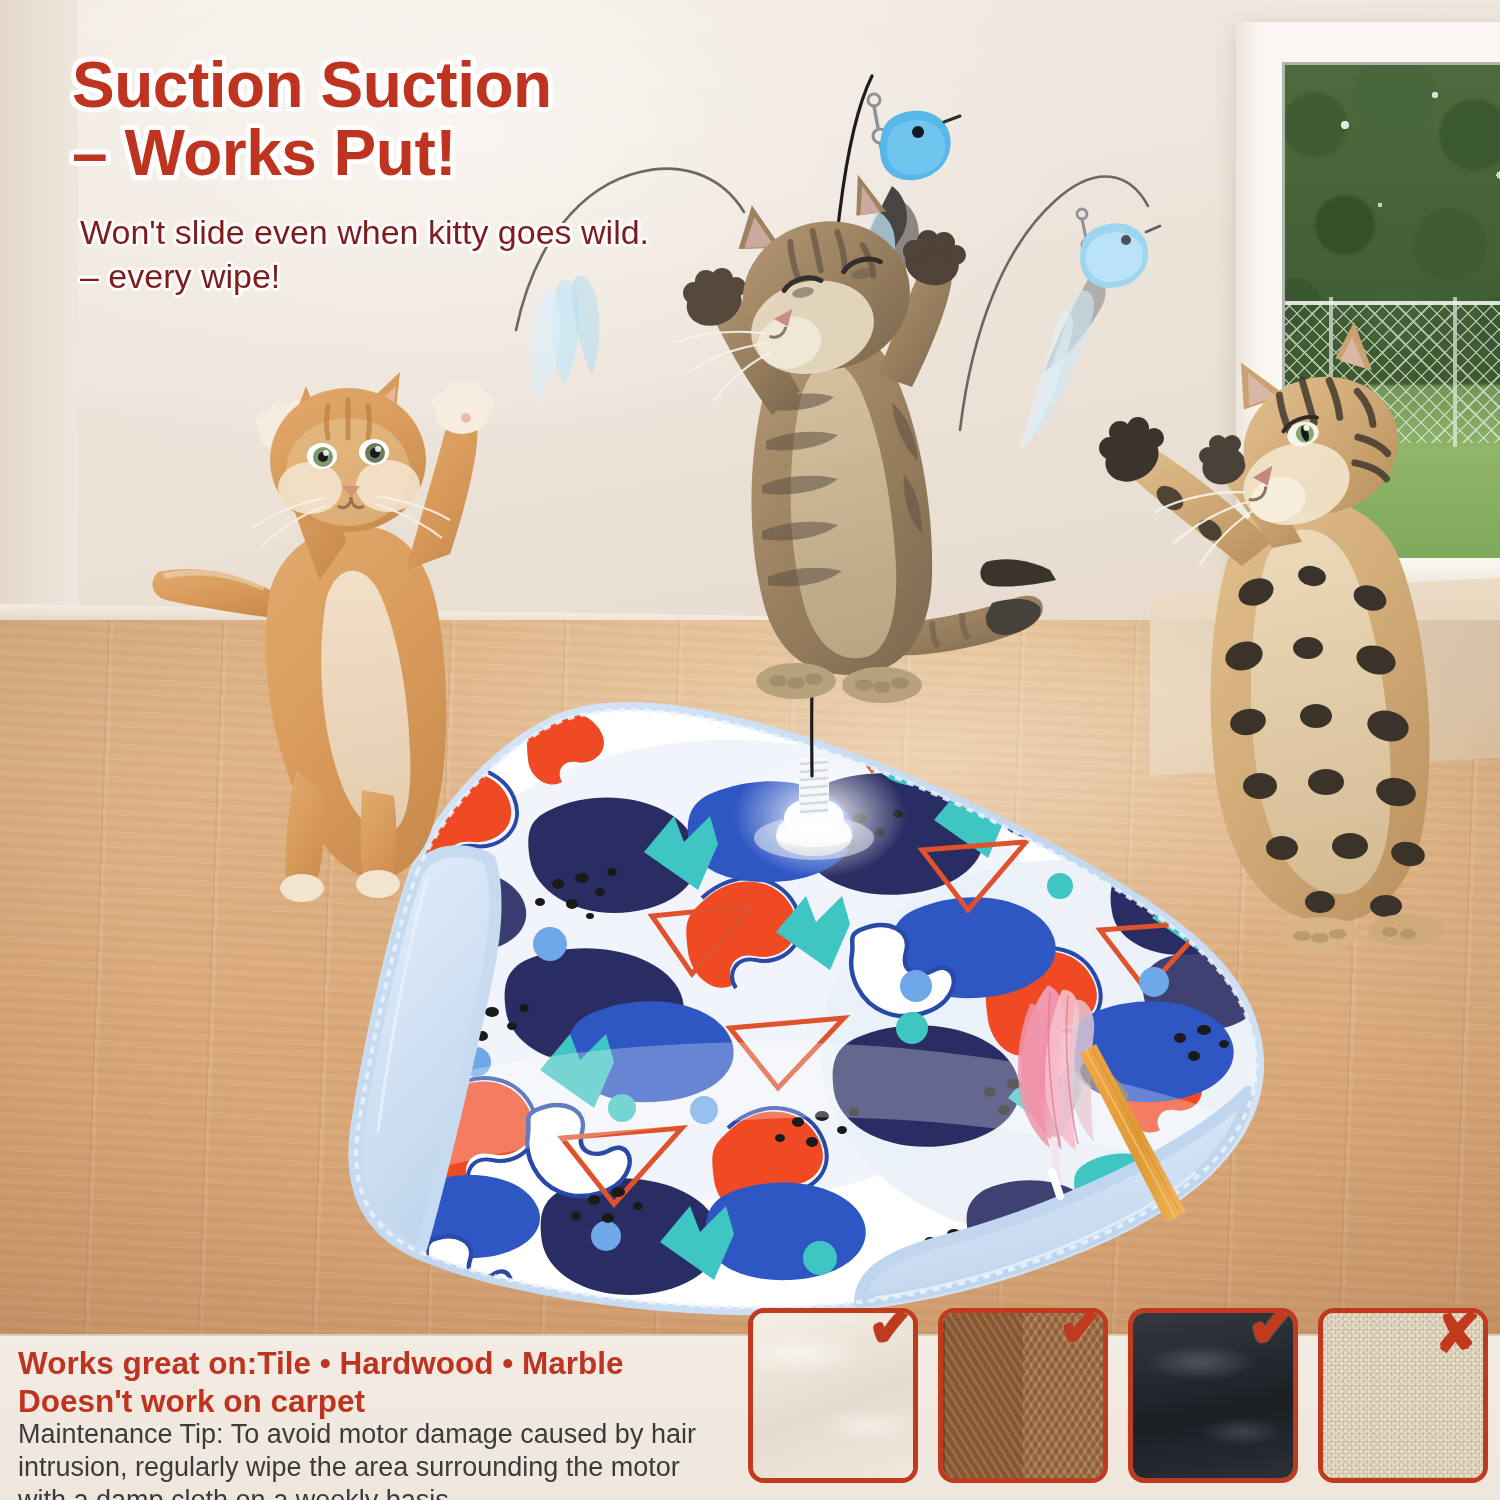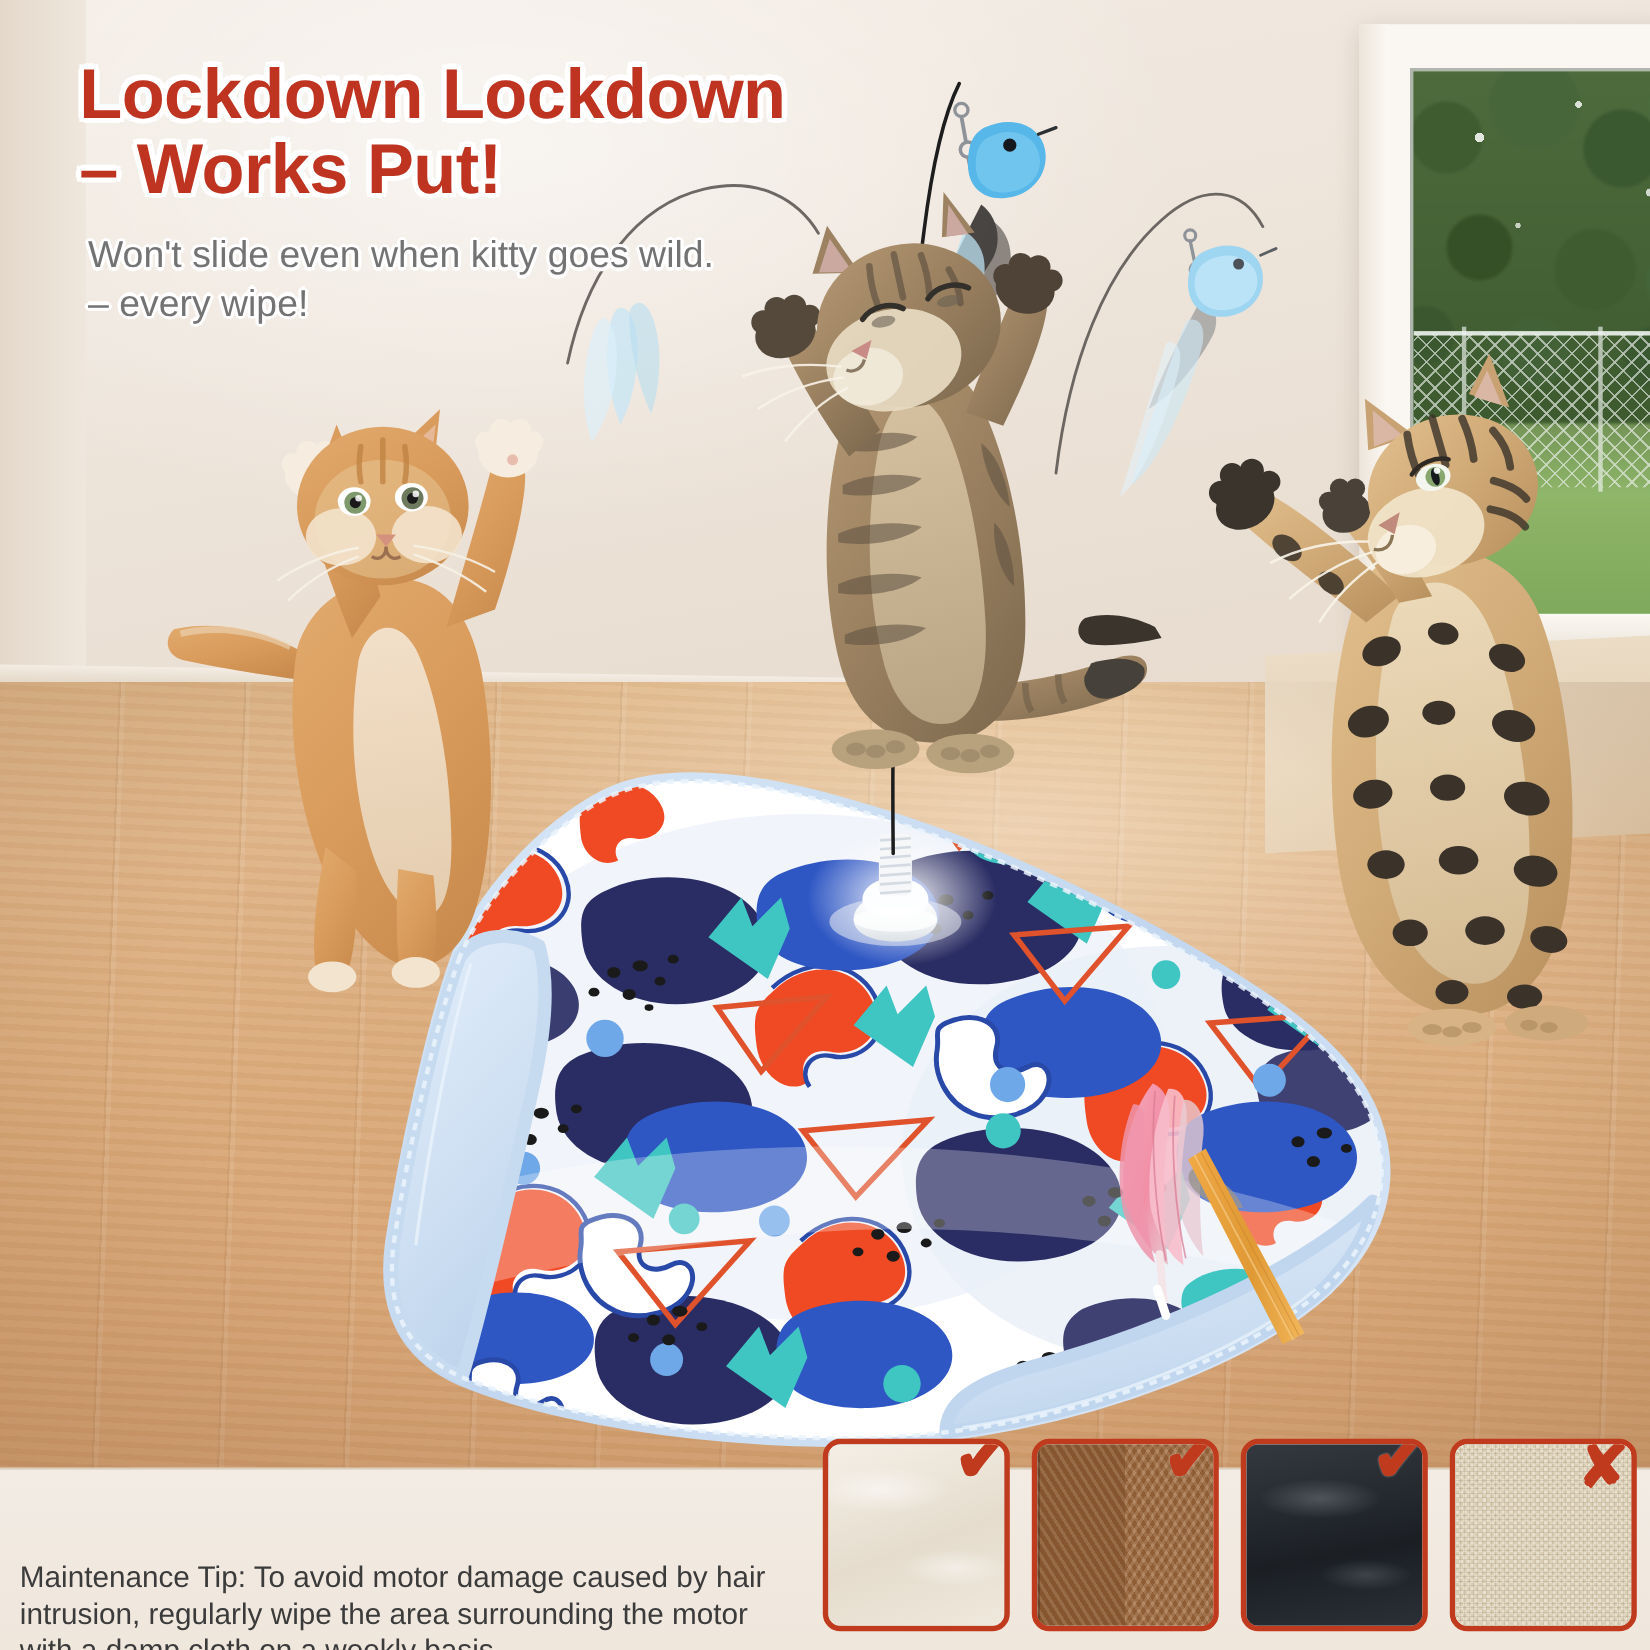--- a/index.html
+++ b/index.html
@@ -130,21 +130,21 @@
     text-shadow:
       -3px 0 0 #fff, 3px 0 0 #fff, 0 -3px 0 #fff, 0 3px 0 #fff,
       -3px -3px 0 #fff, 3px -3px 0 #fff, -3px 3px 0 #fff, 3px 3px 0 #fff,
       -5px 0 0 #fff, 5px 0 0 #fff, 0 -5px 0 #fff, 0 5px 0 #fff,
       -4px -4px 0 #fff, 4px -4px 0 #fff, -4px 4px 0 #fff, 4px 4px 0 #fff;
   }
   .headline .l2 { display:block; }
 
   .subhead {
     position:absolute; left:80px; top:210px; width:640px;
-    font-size:34px; font-weight:500; line-height:1.3; color:#737373;
+    font-size:34px; font-weight:500; line-height:1.3; color:#7f1d1d;
     text-shadow:
       -2px 0 0 #fff, 2px 0 0 #fff, 0 -2px 0 #fff, 0 2px 0 #fff,
       -2px -2px 0 #fff, 2px -2px 0 #fff, -2px 2px 0 #fff, 2px 2px 0 #fff,
       -3px 0 0 #fff, 3px 0 0 #fff, 0 -3px 0 #fff, 0 3px 0 #fff;
   }
   .subhead span { display:block; }
 
   
   .mat-wrap { position:absolute; left:300px; top:630px; width:990px; height:690px; }
   .mat-shadow {
@@ -922,32 +922,36 @@
         <g stroke="#FAF5E9" stroke-width="2.2" opacity=".9" fill="none">
           <path d="M216,140 C186,130 152,128 124,134"></path>
           <path d="M216,150 C188,150 156,158 132,170"></path>
           <path d="M218,160 C194,168 170,182 152,198"></path>
         </g>
       </g>
     </svg>
   </div>
 
   <div class="headline">
-    <span>Lockdown Lockdown</span>
+    <span>Suction Suction</span>
     <span class="l2">– Works Put!</span>
   </div>
 
   <div class="subhead">
     <span>Won't slide even when kitty goes wild.</span>
     <span>– every wipe!</span>
   </div>
 
   <div class="band-top-edge"></div>
   <div class="bottom-band"></div>
 
+  <div class="band-head">
+    <span>Works great on:Tile • Hardwood • Marble</span>
+    <span>Doesn't work on carpet</span>
+  </div>
   <div class="band-tip">Maintenance Tip: To avoid motor damage caused by hair intrusion, regularly wipe the area surrounding the motor with a damp cloth on a weekly basis.</div>
 
   <div class="swatches">
     <div class="swatch">
       <div class="tex tex-marble-light"></div>
       <span class="sw-mark">✔</span>
     </div>
     <div class="swatch">
       <div class="tex tex-wood"></div>
       <div class="tex-wood-v"></div>

